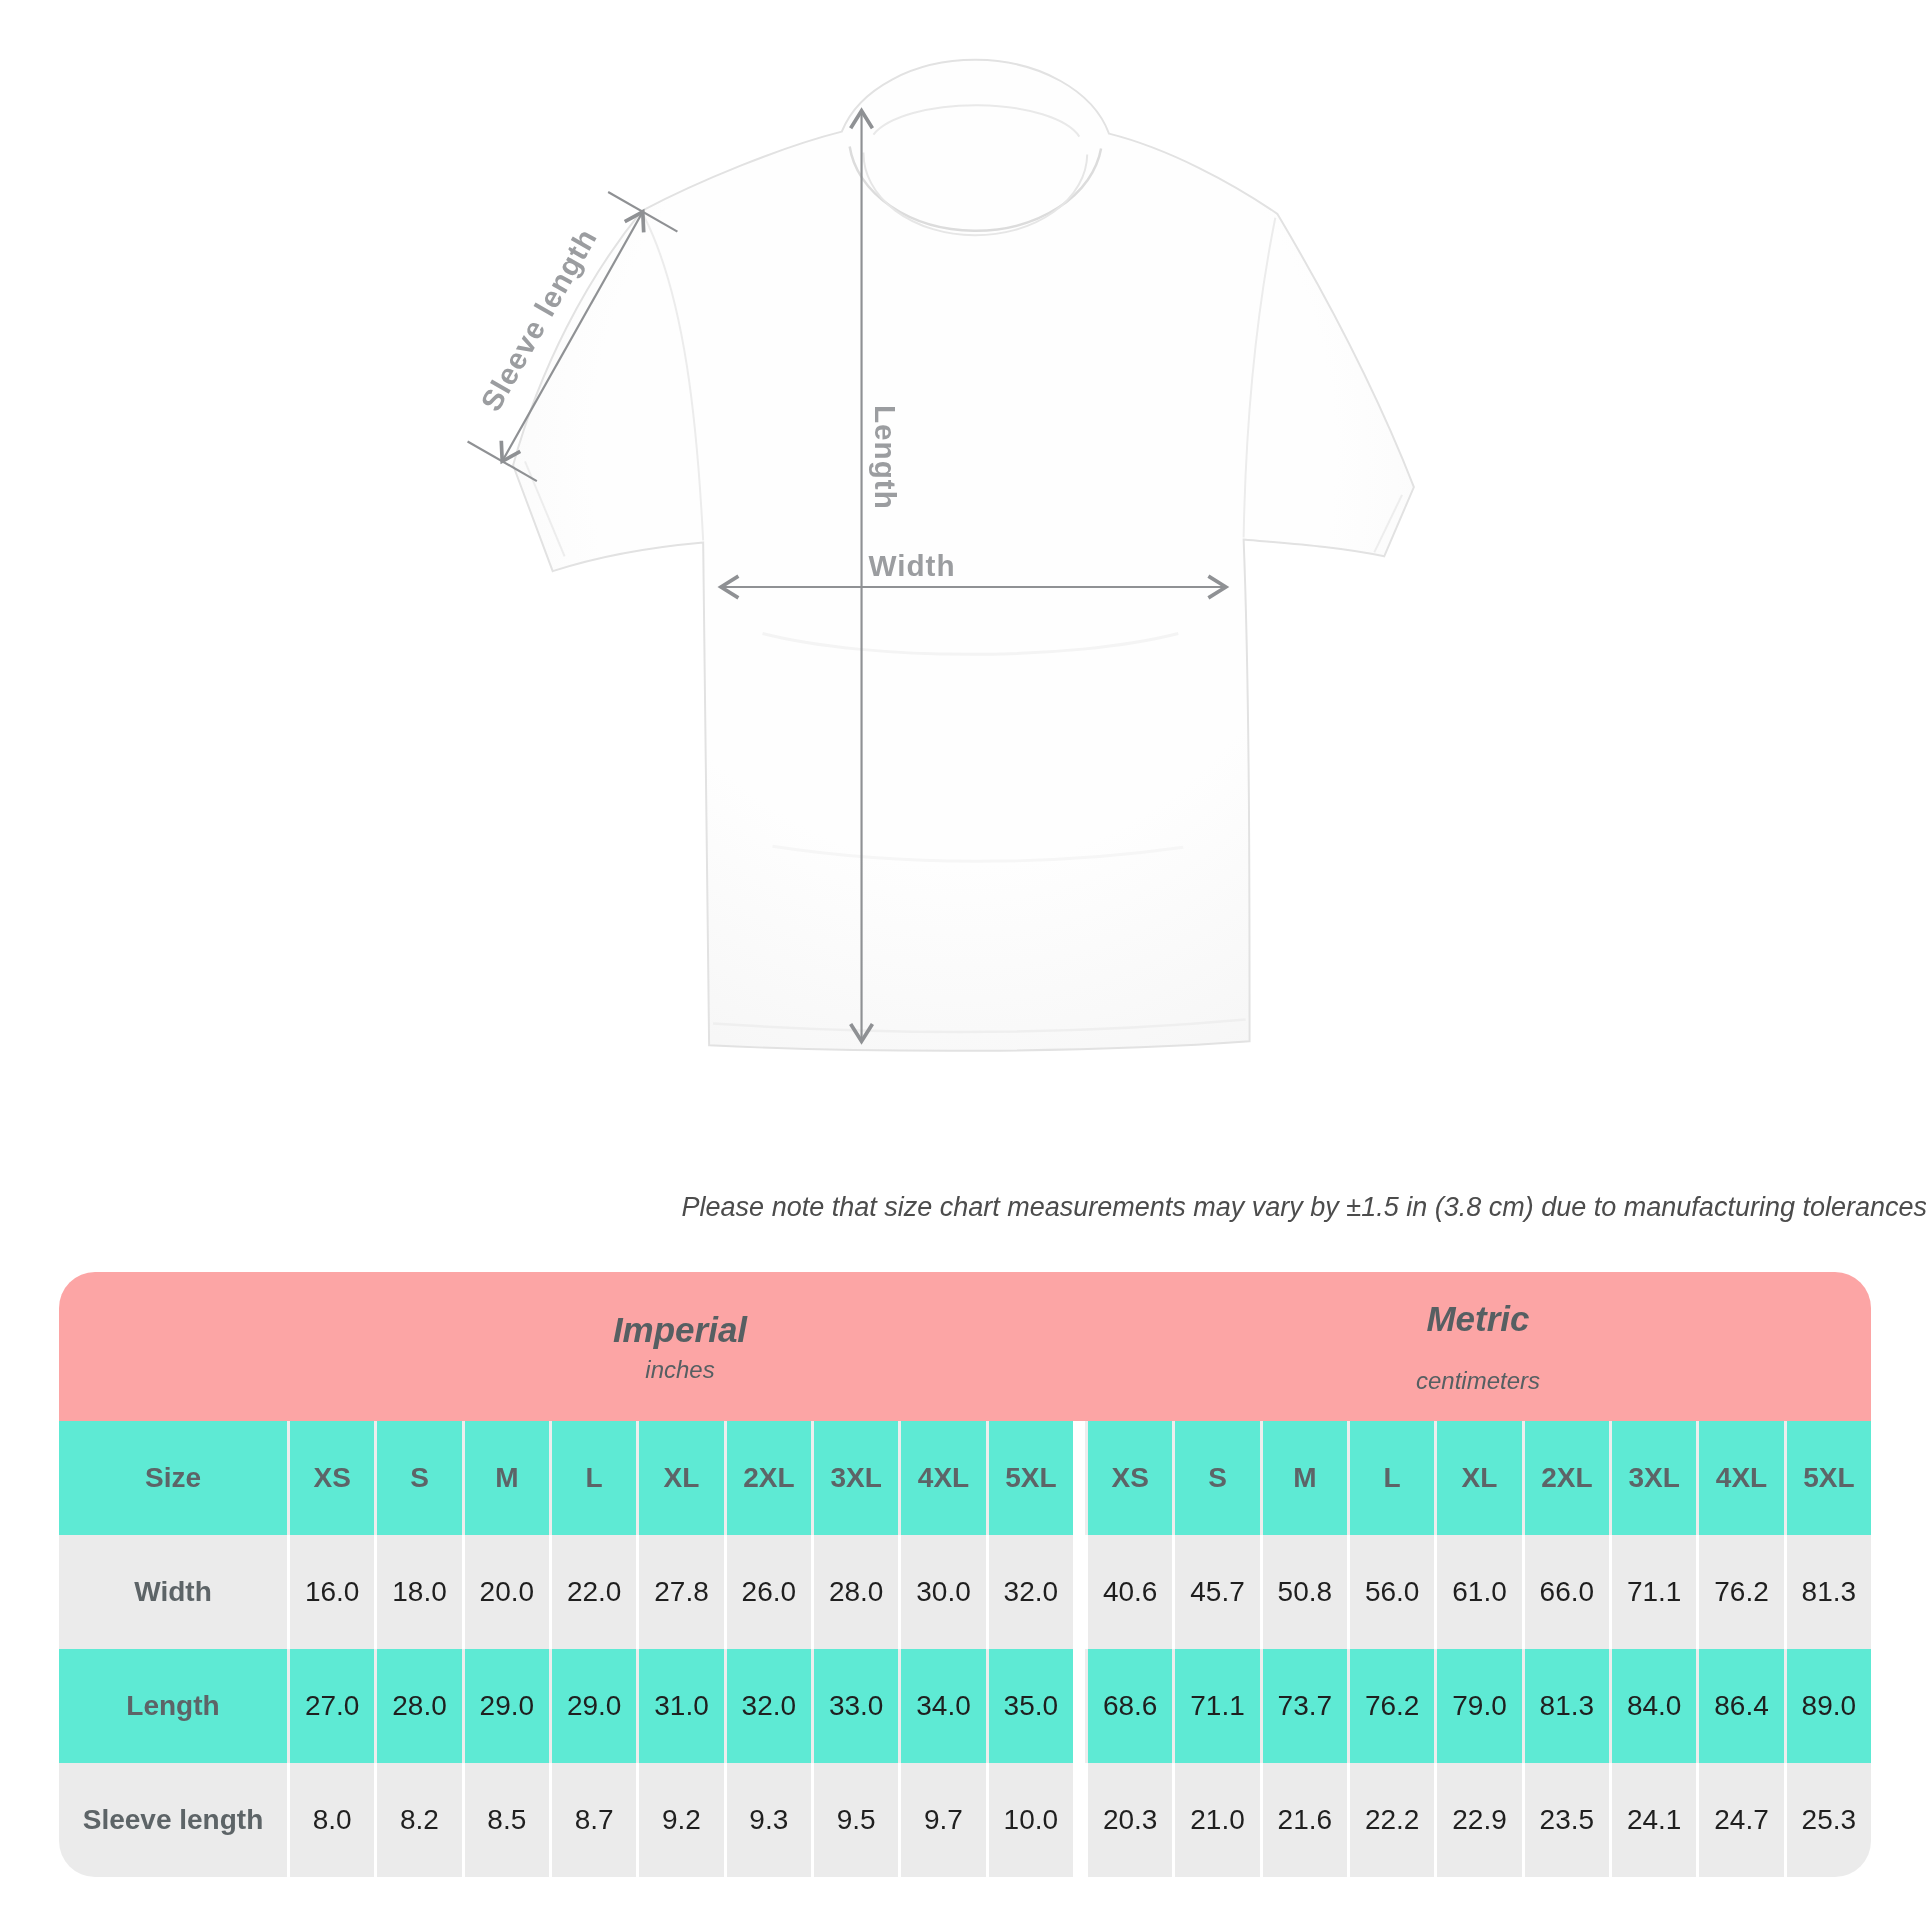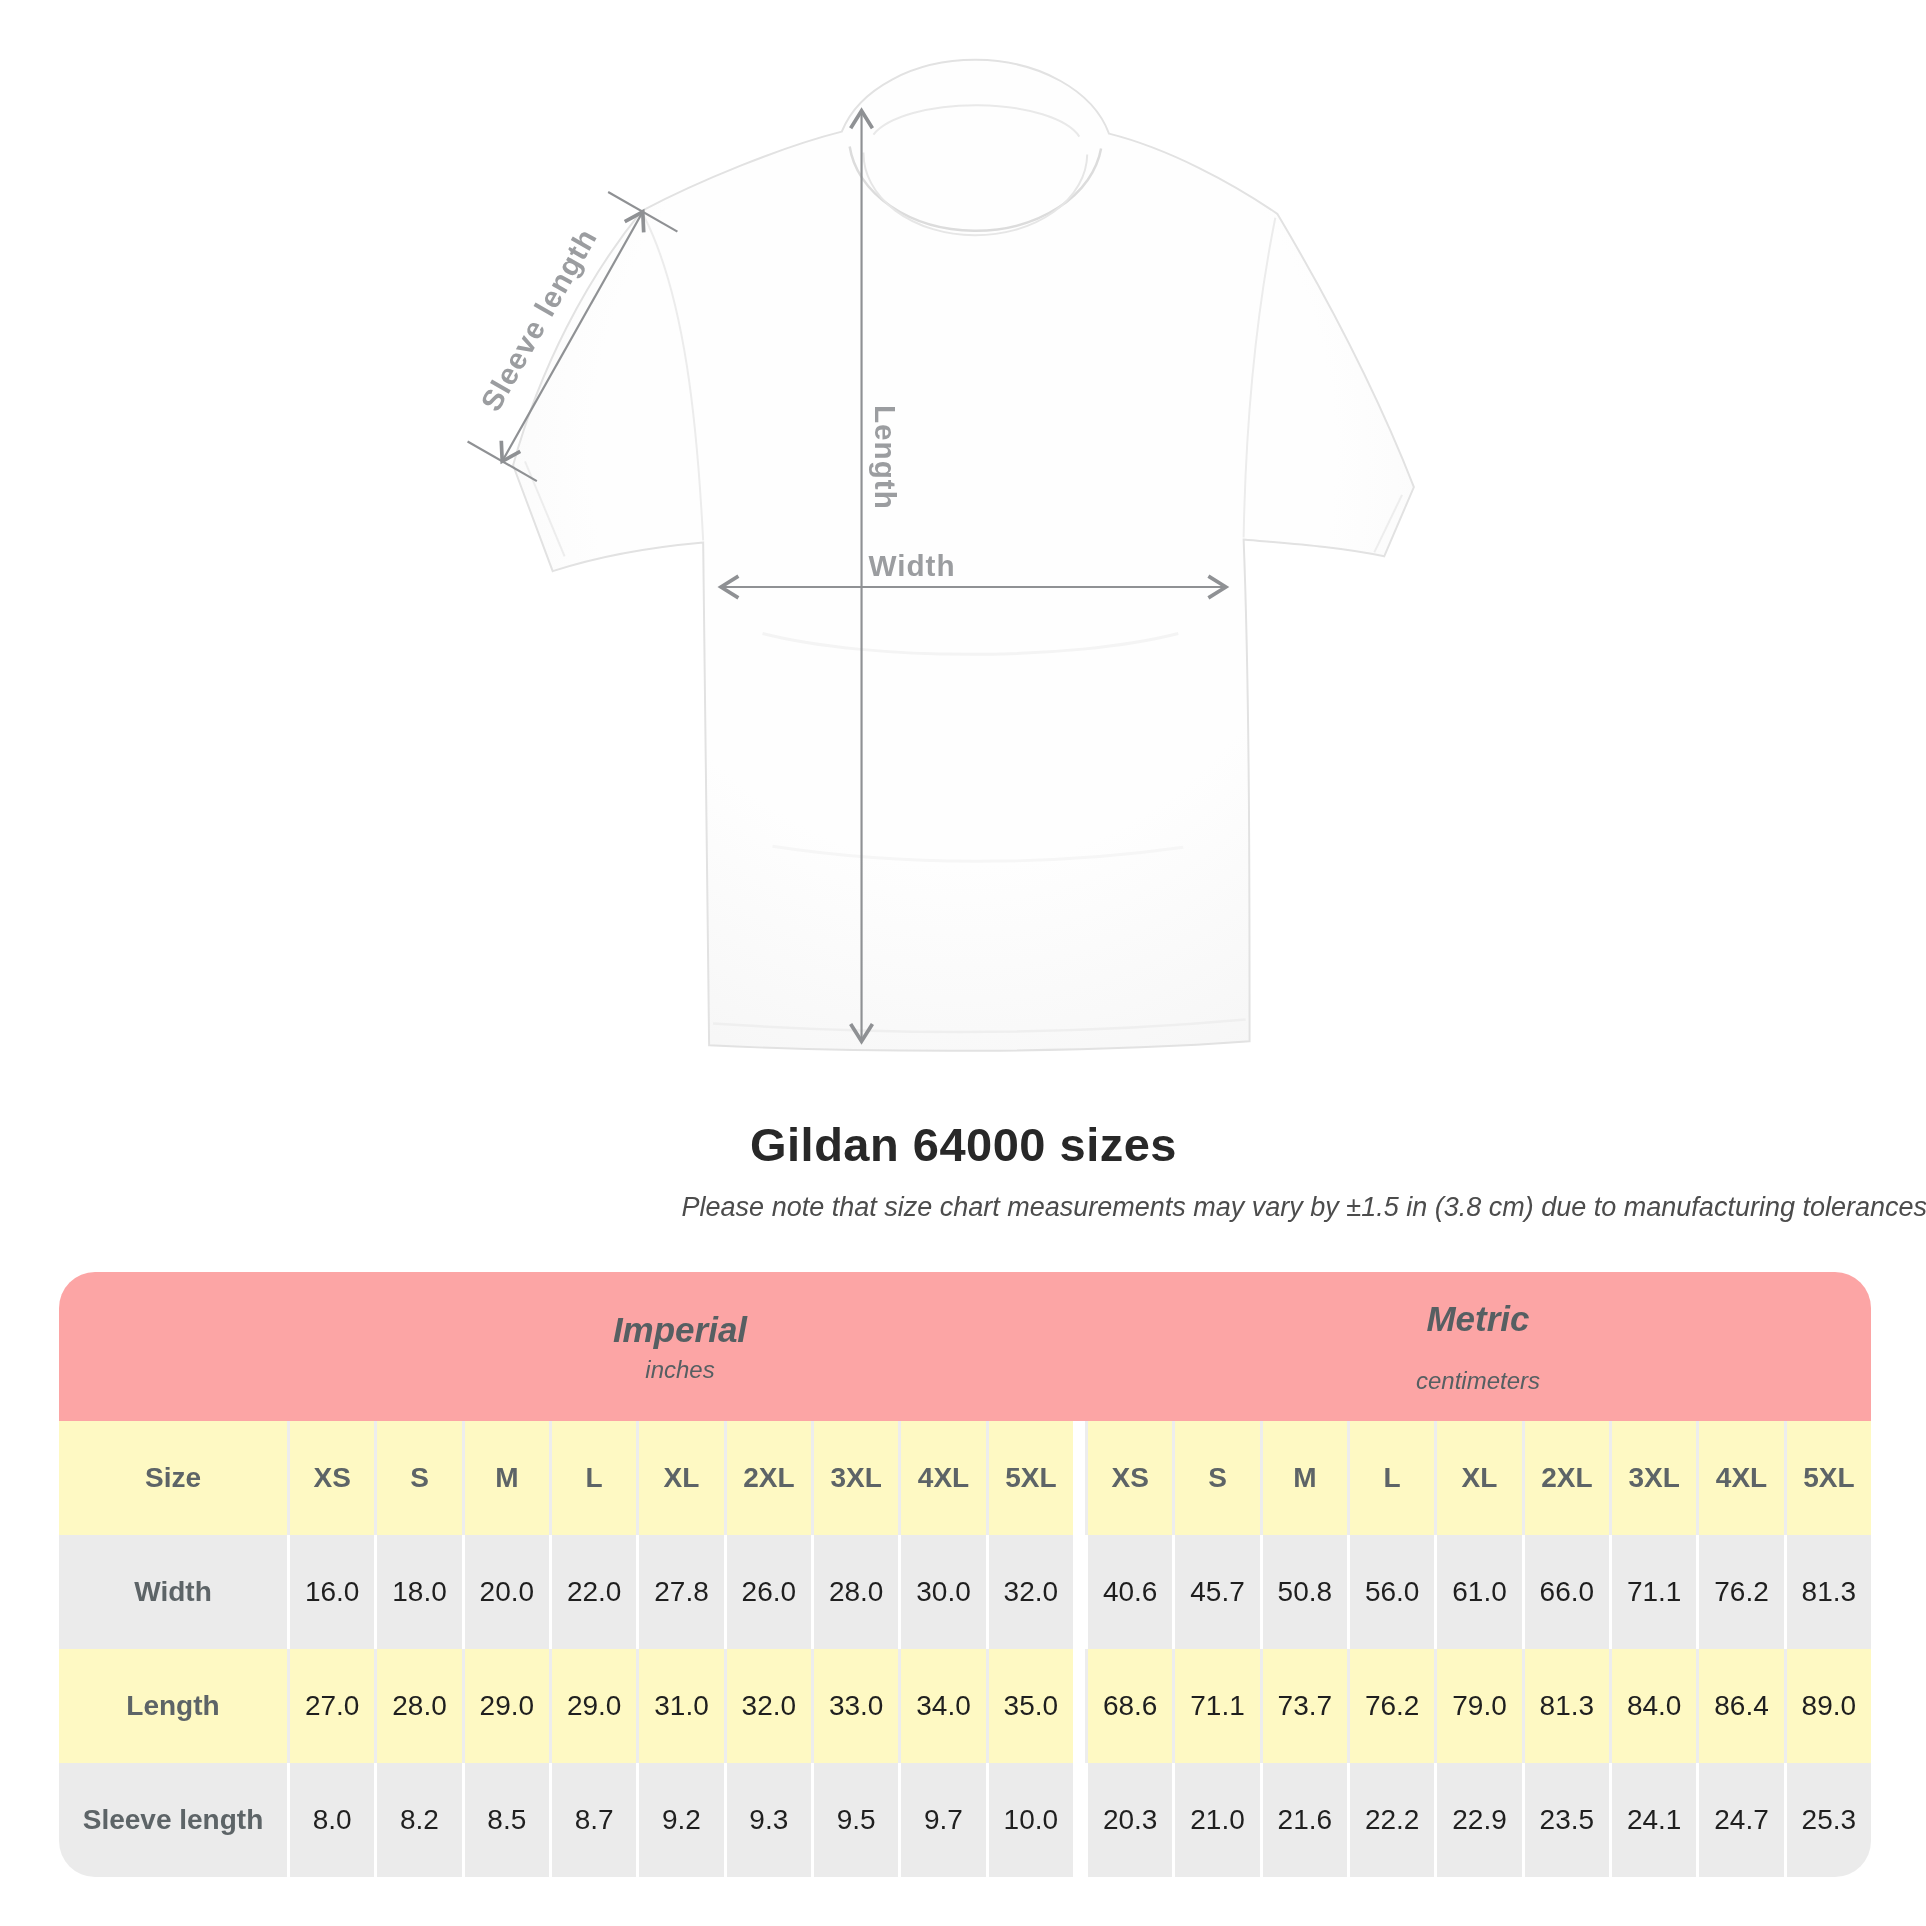--- a/index.html
+++ b/index.html
@@ -25,21 +25,21 @@
   }
   .group-head { display:flex; flex-direction:column; align-items:center; justify-content:center; gap:6px; }
   .group-head .g-label { font-size:35px; font-weight:bold; font-style:italic; color:#565f62; }
   .group-head .g-unit  { font-size:24px; font-style:italic; color:#565f62; }
   .gh-imperial { grid-column:2 / 11; }
   .gh-metric   { grid-column:12 / 21;gap:28px; }
   .trow {
     display:grid; grid-template-columns:228px repeat(9,1fr) 12px repeat(9,1fr);
     height:114px;
   }
-  .trow.white { background:#fef9c3; }
+  .trow.white { background:#5eead4; }
   .trow.gray  { background:#ebebeb; }
   .trow.last  { border-radius:0 0 36px 36px; overflow:hidden; }
   .cell {
     display:flex; align-items:center; justify-content:center;
     font-size:28px; color:#1f1f1f; border-left:3px solid transparent;
   }
   .trow.white .cell.sep { border-left-color:#ededed; }
   .trow.gray  .cell.sep { border-left-color:#ffffff; }
   .cell.rowlabel { font-weight:bold; color:#5d6467; border-left:none; }
   .cell.sizehead { font-weight:bold; color:#5d6467; }
@@ -97,21 +97,20 @@
       <line x1="472" y1="446" x2="542" y2="486"></line>
     </g>
 
     <g font-family="Liberation Sans, sans-serif" font-size="30" font-weight="bold" fill="#9b9da0" text-anchor="middle" letter-spacing="1">
       <text x="553" y="328" transform="rotate(-60.5 553 328)">Sleeve length</text>
       <text x="884" y="462" transform="rotate(90 884 462)">Length</text>
       <text x="921" y="582">Width</text>
     </g>
   </svg>
 
-  <div class="page-title">Gildan 64000 sizes</div>
   <div class="page-subtitle">Please note that size chart measurements may vary by ±1.5 in (3.8 cm) due to manufacturing tolerances</div>
 
   <div class="tbl">
     <div class="thead">
       <div class="group-head gh-imperial">
         <div class="g-label">Imperial</div>
         <div class="g-unit">inches</div>
       </div>
       <div class="group-head gh-metric">
         <div class="g-label">Metric</div>

